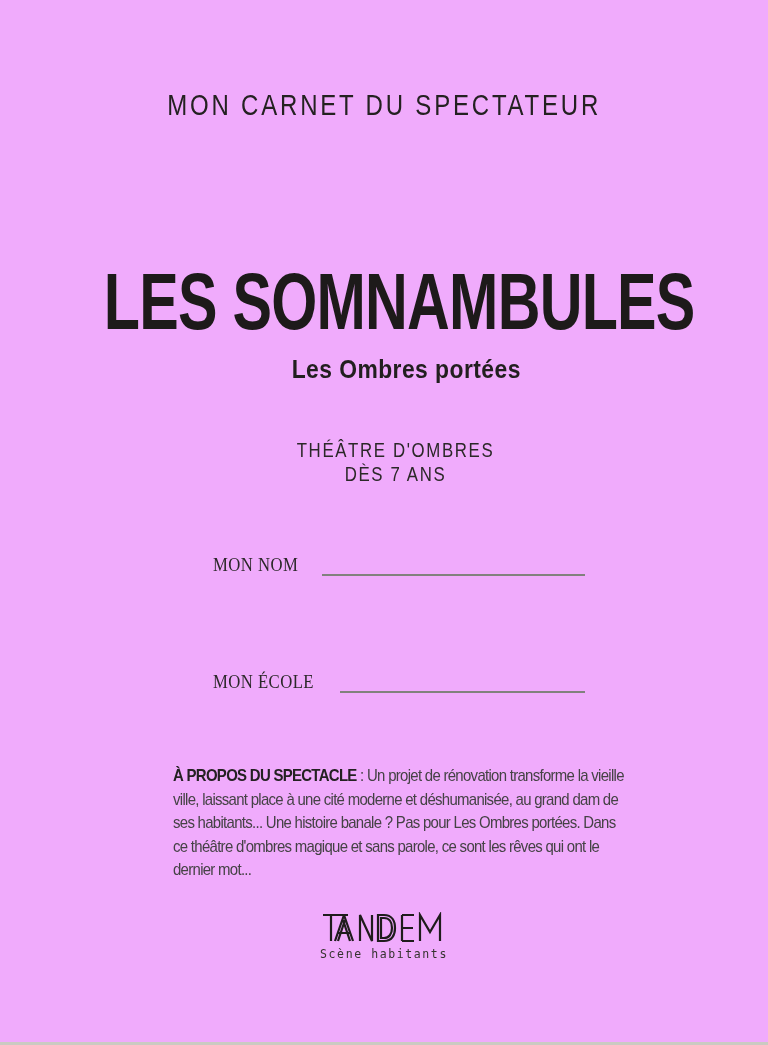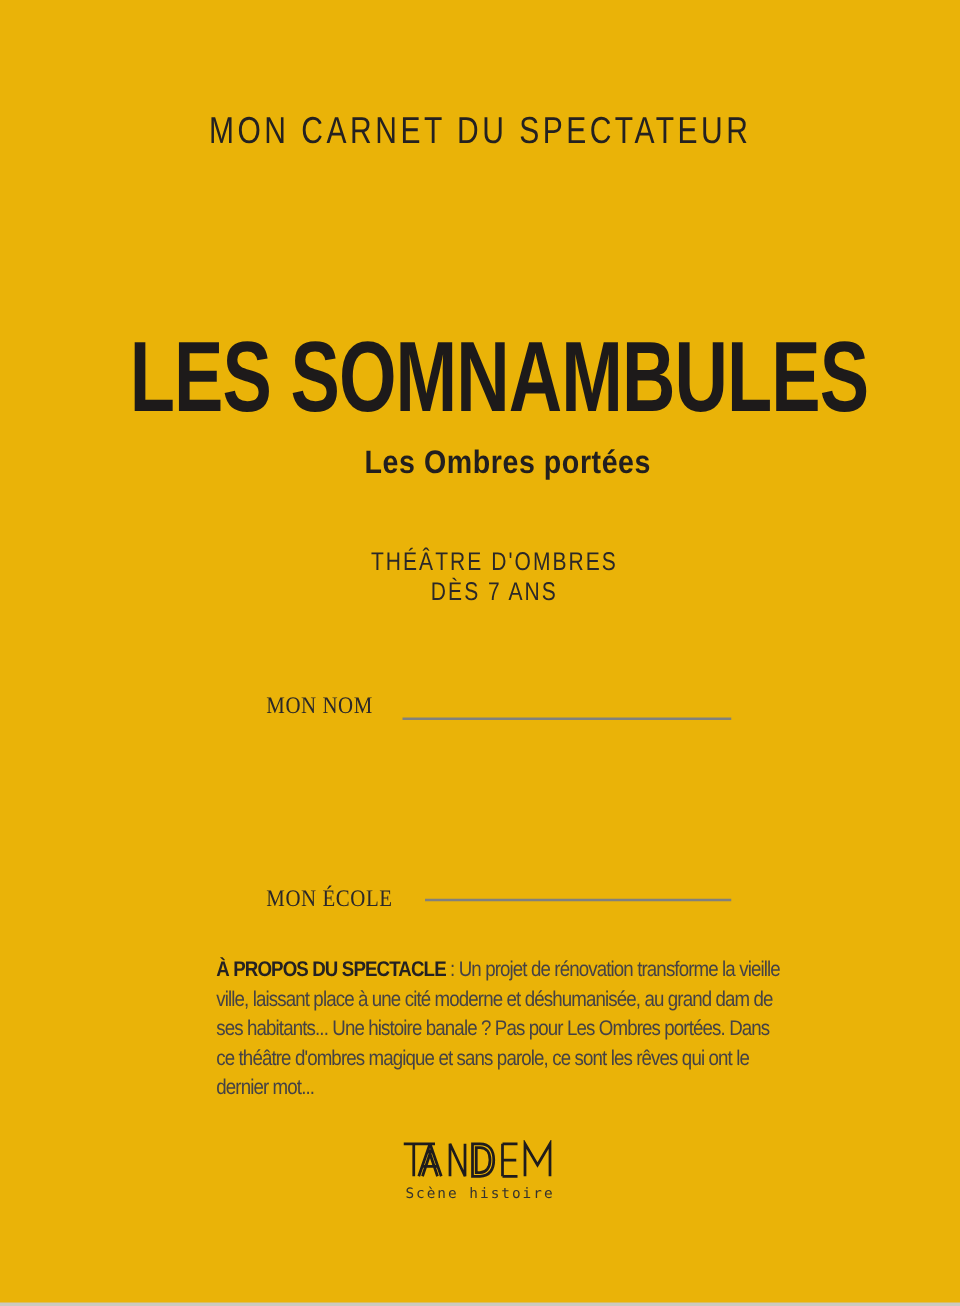--- a/index.html
+++ b/index.html
@@ -1,19 +1,19 @@
 <!DOCTYPE html>
 <html><head>
 <meta charset="utf-8">
 <style>
   html,body{margin:0;padding:0;}
   .page{
     position:relative;
     width:768px;height:1045px;
-    background:#eab308;
+    background:#f0abfc;
     font-family:"Liberation Sans",sans-serif;
     color:#211e1e;
     overflow:hidden;
   }
   .centered{position:absolute;left:0;right:0;text-align:center;}
   .cx{display:inline-block;white-space:nowrap;}
 
   
   .kicker-wrap{top:88px;}
   .kicker{
@@ -46,21 +46,21 @@
     transform:scaleX(0.82);transform-origin:center top;
   }
 
   
   .form-row{
     position:absolute;left:213px;width:372px;height:24px;
     display:flex;align-items:flex-end;font-family:Liberation Serif, serif;
   }
   .row-nom{top:553px;}
   .row-prenom{top:611px;}
-  .row-ecole{top:708px;align-items:center;}
+  .row-ecole{top:670px;}
   .form-label{
     font-size:19px;line-height:24px;letter-spacing:0.5px;white-space:nowrap;
     color:#2b2829;
     transform:scaleX(0.88);transform-origin:left bottom;
   }
   .form-line{
     flex:1;margin-left:12px;margin-bottom:1px;
     border-bottom:2px solid #81817d;
     height:0;
   }
@@ -134,18 +134,18 @@
 
       <path d="M38,29 L38,3 L50,29 L50,3"></path>
 
       <path d="M56,3 L62,3 C70,3 73,9 73,16 C73,23 70,29 62,29 L56,29 Z"></path>
       <path d="M59,6 L62,6 C67,6 70,10 70,16 C70,22 67,26 62,26 L59,26 Z"></path>
 
       <path d="M80,3 L80,29 M80,3 L92,3 M80,16 L91,16 M80,29 L92,29"></path>
 
       <path d="M98,29 L98,3 L108,20 L118,3 L118,29"></path>
     </svg>
-    <span class="logo-tagline">Scène histoire</span>
+    <span class="logo-tagline">Scène habitants</span>
   </div>
 
   <div class="bottom-edge"></div>
 
 </div>
 
 </body></html>

